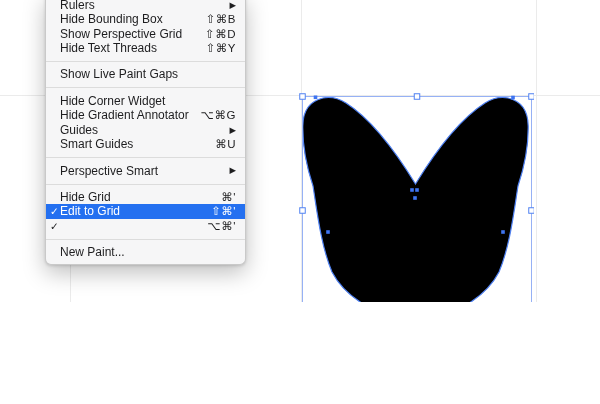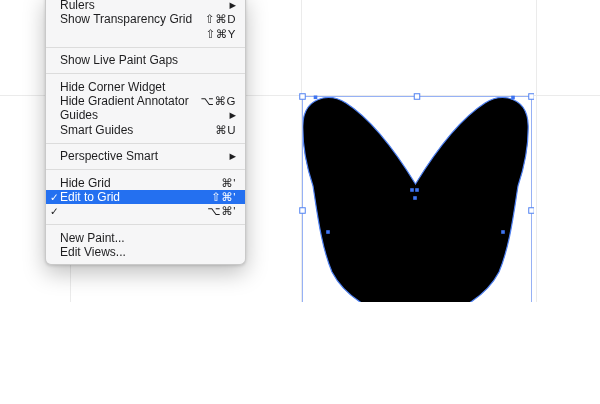--- a/index.html
+++ b/index.html
@@ -123,25 +123,31 @@
   </svg>
 
   <nav id="menu">
       <div class="menu-item">
         <span class="check"></span>
         <span class="label">Rulers</span>
         <span class="right arrow">▶</span>
       </div>
       <div class="menu-item">
         <span class="check"></span>
-        <span class="label">Show Transparency Grid</span>
+        <span class="label">Hide Bounding Box</span>
+        <span class="right shortcut">⇧⌘B</span>
+      </div>
+      <div class="menu-item">
+        <span class="check"></span>
+        <span class="label">Show Perspective Grid</span>
         <span class="right shortcut">⇧⌘D</span>
       </div>
       <div class="menu-item">
         <span class="check"></span>
+        <span class="label">Hide Text Threads</span>
         <span class="right shortcut">⇧⌘Y</span>
       </div>
       <div class="menu-separator">
         <div class="line"></div>
       </div>
       <div class="menu-item">
         <span class="check"></span>
         <span class="label">Show Live Paint Gaps</span>
       </div>
       <div class="menu-separator">
@@ -191,18 +197,14 @@
         <span class="check">✓</span>
         <span class="right shortcut">⌥⌘'</span>
       </div>
       <div class="menu-separator">
         <div class="line"></div>
       </div>
       <div class="menu-item">
         <span class="check"></span>
         <span class="label">New Paint...</span>
       </div>
-      <div class="menu-item">
-        <span class="check"></span>
-        <span class="label">Edit Views...</span>
-      </div>
     </nav>
 </div>
 
 </body></html>

